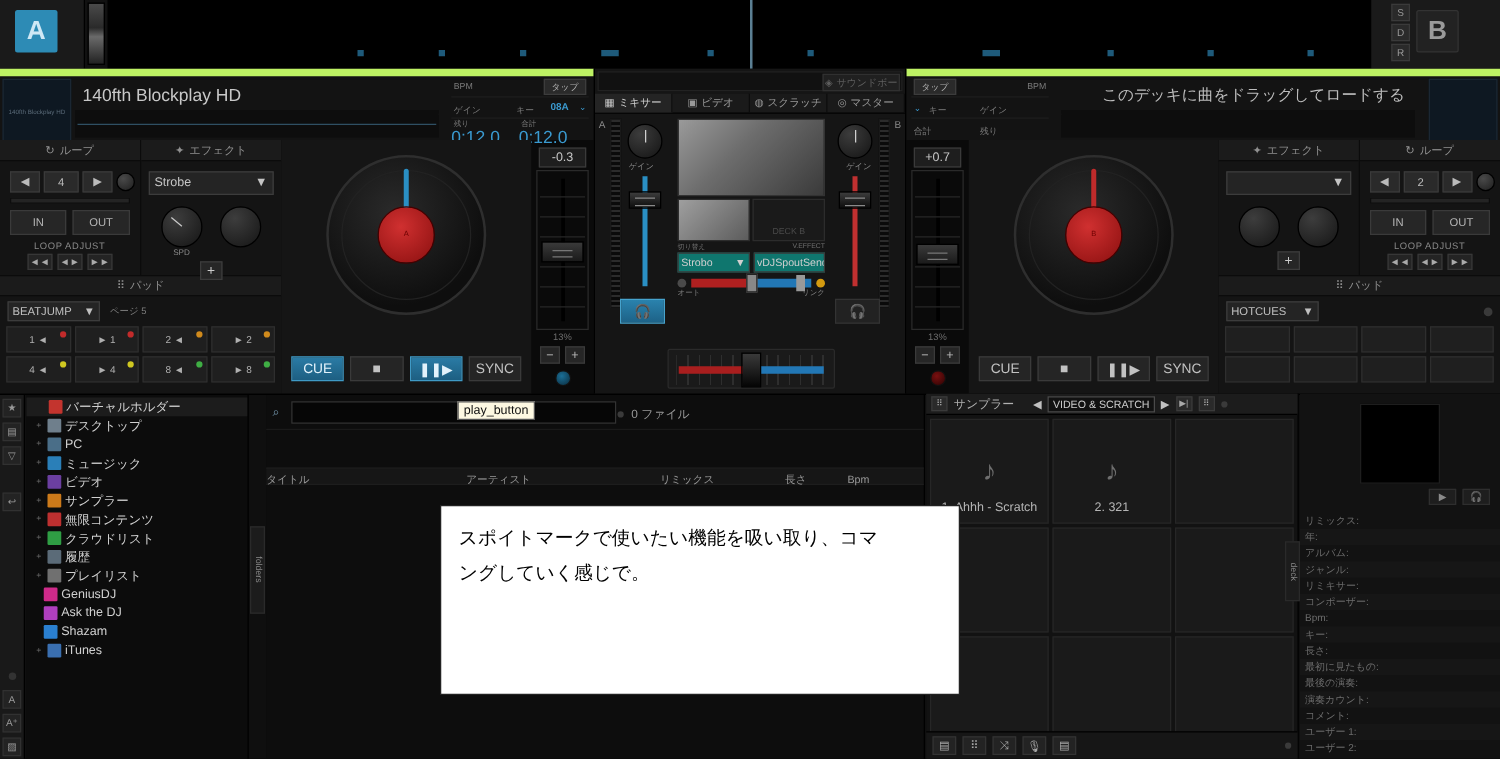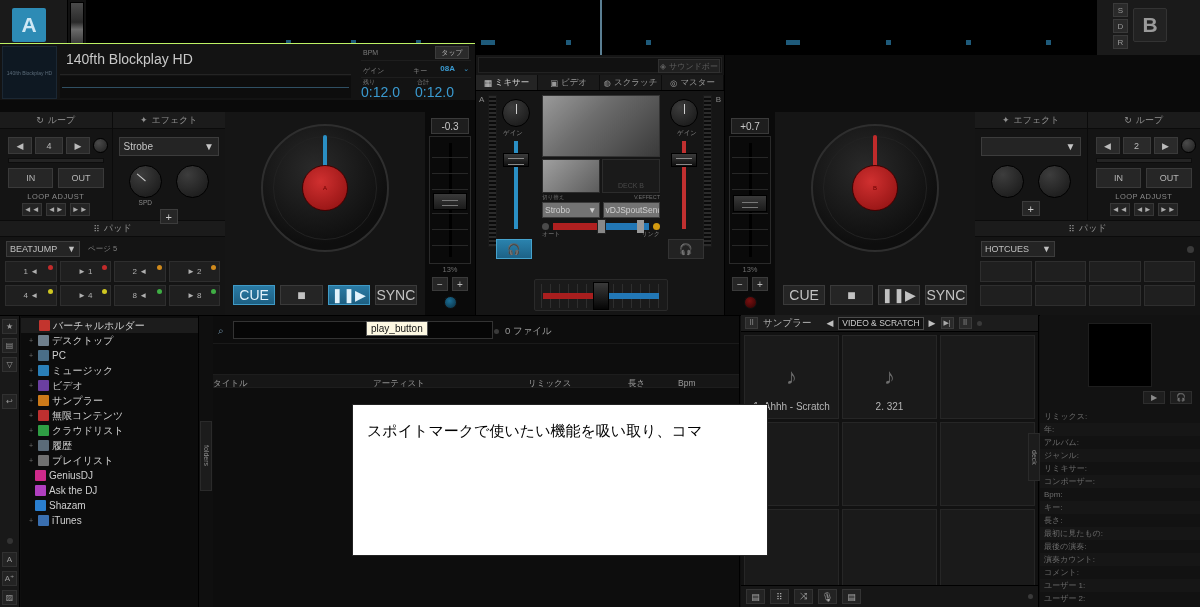--- a/index.html
+++ b/index.html
@@ -26,21 +26,21 @@
   .wavebar { position:absolute; left:86px; top:0; right:86px; height:55px; background:#000; }
   .wavebar .tick { position:absolute; bottom:10px; width:5px; height:5px; background:#1e5a7a; }
   .wavebar .tick.w { width:14px; }
   .playhead { position:absolute; left:50%; top:0; width:2px; height:55px; background:#5b7f93; }
   .topbar-right { position:absolute; right:0; top:0; width:104px; height:55px; background:#1a1a1a; border-left:1px solid #000;}
   .sdr { position:absolute; right:72px; top:3px; display:flex; flex-direction:column; gap:2px; }
   .sdr div { width:15px; height:14px; background:#2a2a2a; border:1px solid #3a3a3a; color:#999;
      font-size:8px; display:flex; align-items:center; justify-content:center; }
 
   
-  .deckhead { position:absolute; top:43px; height:57px; background:#131313; border-top:1px solid #bef264;}
+  .deckhead { position:absolute; top:55px; height:57px; background:#131313; border-top:6px solid #bef264;}
   .deckhead.left { left:0; width:475px; }
   .deckhead.right { left:725px; width:475px; }
   .artbox { position:absolute; left:2px; top:2px; width:55px; height:53px; background:#0e1822; border:1px solid #1b2733;
      font-size:5px; color:#5a6a78; display:flex; align-items:center; justify-content:center; text-align:center; overflow:hidden;}
   .titlebox { position:absolute; left:60px; top:1px; right:124px; height:30px; border-bottom:1px solid #242424;}
   .titlebox .t { padding:6px 0 0 6px; font-size:14px; color:#c8c8c8; white-space:nowrap; overflow:hidden;}
   .deckhead.right .titlebox { left:124px; right:68px; }
   .deckhead.right .titlebox .t { text-align:right; padding-right:8px; color:#bdbdbd; font-size:12.5px;}
   .miniwave { position:absolute; left:60px; bottom:2px; right:124px; height:22px; background:#0d0d0d;}
   .miniwave .ln { position:absolute; left:2px; right:2px; top:11px; height:1px; background:#2f4f63;}
@@ -107,21 +107,21 @@
   .jogzone.right { left:775px; width:200px; background:#151515;}
   .jog { position:absolute; left:50%; top:12px; transform:translateX(-50%); width:128px; height:128px;
      border-radius:50%; background:radial-gradient(circle at 42% 35%,#2a2a2a,#0e0e0e 70%); border:2px solid #2e2e2e;}
   .jog .ring { position:absolute; inset:10px; border-radius:50%; border:1px solid #222; }
   .jog .needle { position:absolute; left:50%; top:9px; width:4px; height:52px; margin-left:-2px; border-radius:2px;}
   .jog .center { position:absolute; left:50%; top:50%; width:46px; height:46px; margin:-23px 0 0 -23px;
      border-radius:50%; background:radial-gradient(circle at 40% 35%,#d03030,#8a0f0f); border:1px solid #400;
      color:#6b0000; font-size:6px; display:flex; align-items:center; justify-content:center;}
   .transport { position:absolute; bottom:10px; left:8px; right:8px; display:flex; gap:5px;}
   .tbtn { flex:1; height:20px; background:#252525; border:1px solid #3a3a3a; color:#c2c2c2;
-     font-size:14px; display:flex; align-items:center; justify-content:center;}
+     font-size:11px; display:flex; align-items:center; justify-content:center;}
   .tbtn.act { background:linear-gradient(180deg,#2a7ba5,#1d5f82); border-color:#3f9ac6; color:#e2f2fb;}
 
   
   .pitch { position:absolute; top:118px; width:50px; height:190px;}
   .pitch.left { left:425px; }
   .pitch.right { left:725px; }
   .pitch-val { width:38px; height:16px; margin:0 auto; background:#1e1e1e; border:1px solid #3a3a3a;
      color:#c7c7c7; font-size:10px; display:flex; align-items:center; justify-content:center;}
   .pitch-track { position:relative; width:42px; height:128px; margin:2px auto 0 auto; border:1px solid #2a2a2a;}
   .pitch-track .rail { position:absolute; left:50%; top:6px; bottom:6px; width:3px; margin-left:-1.5px; background:#000;}
@@ -174,21 +174,21 @@
   .chan.b .pfl { right:20px; }
   .vidarea { position:absolute; left:66px; top:40px; width:118px;}
   .vid-main { width:118px; height:62px; background:linear-gradient(135deg,#9a9a9a,#6d6d6d 40%,#3a3a3a); border:1px solid #333;}
   .vid-pair { display:flex; gap:2px; margin-top:2px;}
   .vid-sm { width:58px; height:34px; border:1px solid #2c2c2c;}
   .vid-sm.a { background:linear-gradient(135deg,#9f9f9f,#5c5c5c);}
   .vid-sm.b { background:#1a1a1a; color:#4a4a4a; font-size:7px; display:flex; align-items:flex-end;
      justify-content:center; padding-bottom:3px;}
   .vid-lbls { display:flex; justify-content:space-between; font-size:5.5px; color:#6e6e6e; margin-top:1px;}
   .vid-sels { display:flex; gap:3px; margin-top:1px;}
-  .vsel { flex:1; height:16px; background:#737373; border:1px solid #3a3a3a; color:#cfcfcf; font-size:8.5px;
+  .vsel { flex:1; height:16px; background:#0f766e; border:1px solid #3a3a3a; color:#cfcfcf; font-size:8.5px;
      display:flex; align-items:center; justify-content:space-between; padding:0 2px; overflow:hidden; white-space:nowrap;}
   .vmix-row { display:flex; align-items:center; gap:4px; margin-top:5px;}
   .vmix-dot { width:7px; height:7px; border-radius:50%; background:#4a4a4a;}
   .vmix-dot.o { background:#d39a10;}
   .vmix-bar { flex:1; height:7px; position:relative;
      background:linear-gradient(90deg,#b02020 0 52%,#2277b5 52% 100%);}
   .vmix-bar .h { position:absolute; left:50%; top:-4px; width:9px; height:15px; margin-left:-4px;
      background:#888; border:1px solid #222;}
   .vmix-bar .h2 { position:absolute; left:88%; top:-3px; width:7px; height:13px; background:#999;}
   .vmix-sub { display:flex; justify-content:space-between; font-size:6px; color:#7e7e7e; margin-top:0px;}
@@ -315,20 +315,42 @@
       </div>
       <div class="ip-row" style="height:23px;border:none">
         <span class="timelbl" style="left:2px;top:0">残り</span>
         <span class="timelbl" style="left:56px;top:0">合計</span>
         <span class="timebig" style="left:0">0:12.0</span>
         <span class="timebig" style="left:54px">0:12.0</span>
       </div>
     </div>
   </div>
 
+  <div class="deckhead right">
+    <div class="titlebox">
+      <div class="t">このデッキに曲をドラッグしてロードする</div>
+    </div>
+    <div class="miniwave"></div>
+    <div class="artbox" style="left:auto;right:2px"></div>
+    <div class="infopanel">
+      <div class="ip-row">
+        <span class="tapbtn">タップ</span>
+        <span class="ip-lbl r">BPM</span>
+      </div>
+      <div class="ip-row">
+        <span class="ip-lbl" style="left:2px;color:#3a9ad0">⌄</span>
+        <span class="ip-lbl" style="left:14px">キー</span>
+        <span class="ip-lbl" style="left:55px">ゲイン</span>
+      </div>
+      <div class="ip-row" style="border:none">
+        <span class="ip-lbl" style="left:2px">合計</span>
+        <span class="ip-lbl" style="left:55px">残り</span>
+      </div>
+    </div>
+  </div>
 
   <div class="deckbody left">
     <div class="half">
       <div class="panel-hdr">
         <span>↻</span>
         <span>ループ</span>
       </div>
       <div class="loop-row">
         <div class="sq">◀</div>
         <div class="sq wide">4</div>
@@ -806,15 +828,16 @@
       <div class="meta-row">コメント:</div>
       <div class="meta-row">ユーザー 1:</div>
       <div class="meta-row">ユーザー 2:</div>
     </div>
   </div>
 
   <div class="tooltip">play_button</div>
 
   <div class="overlay">
     <div>スポイトマークで使いたい機能を吸い取り、コマ</div>
+    <div>ングしていく感じで。</div>
   </div>
 
 </div>
 
 </body></html>

